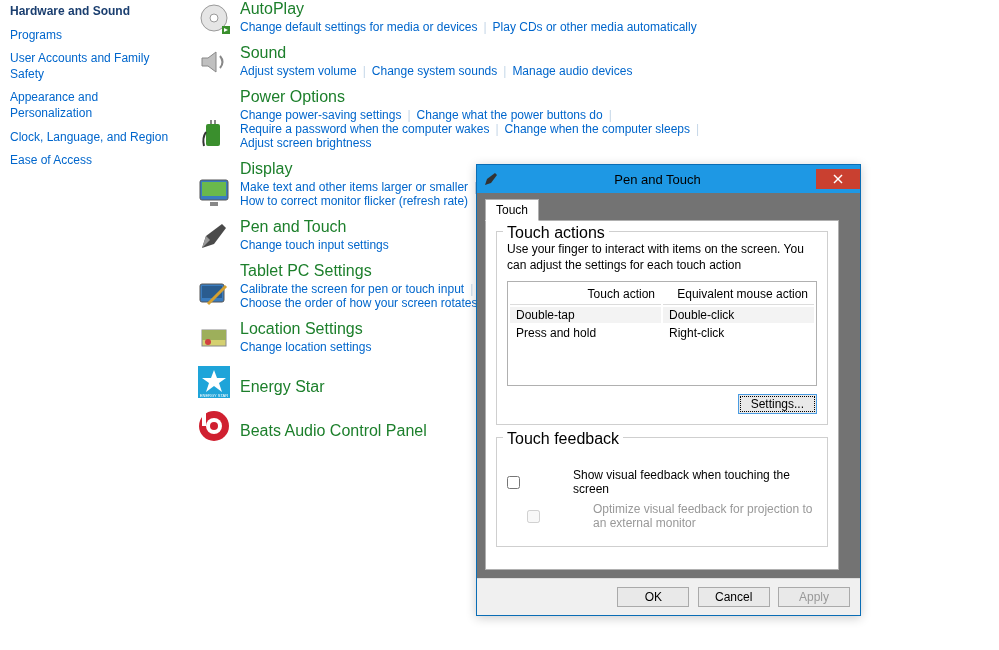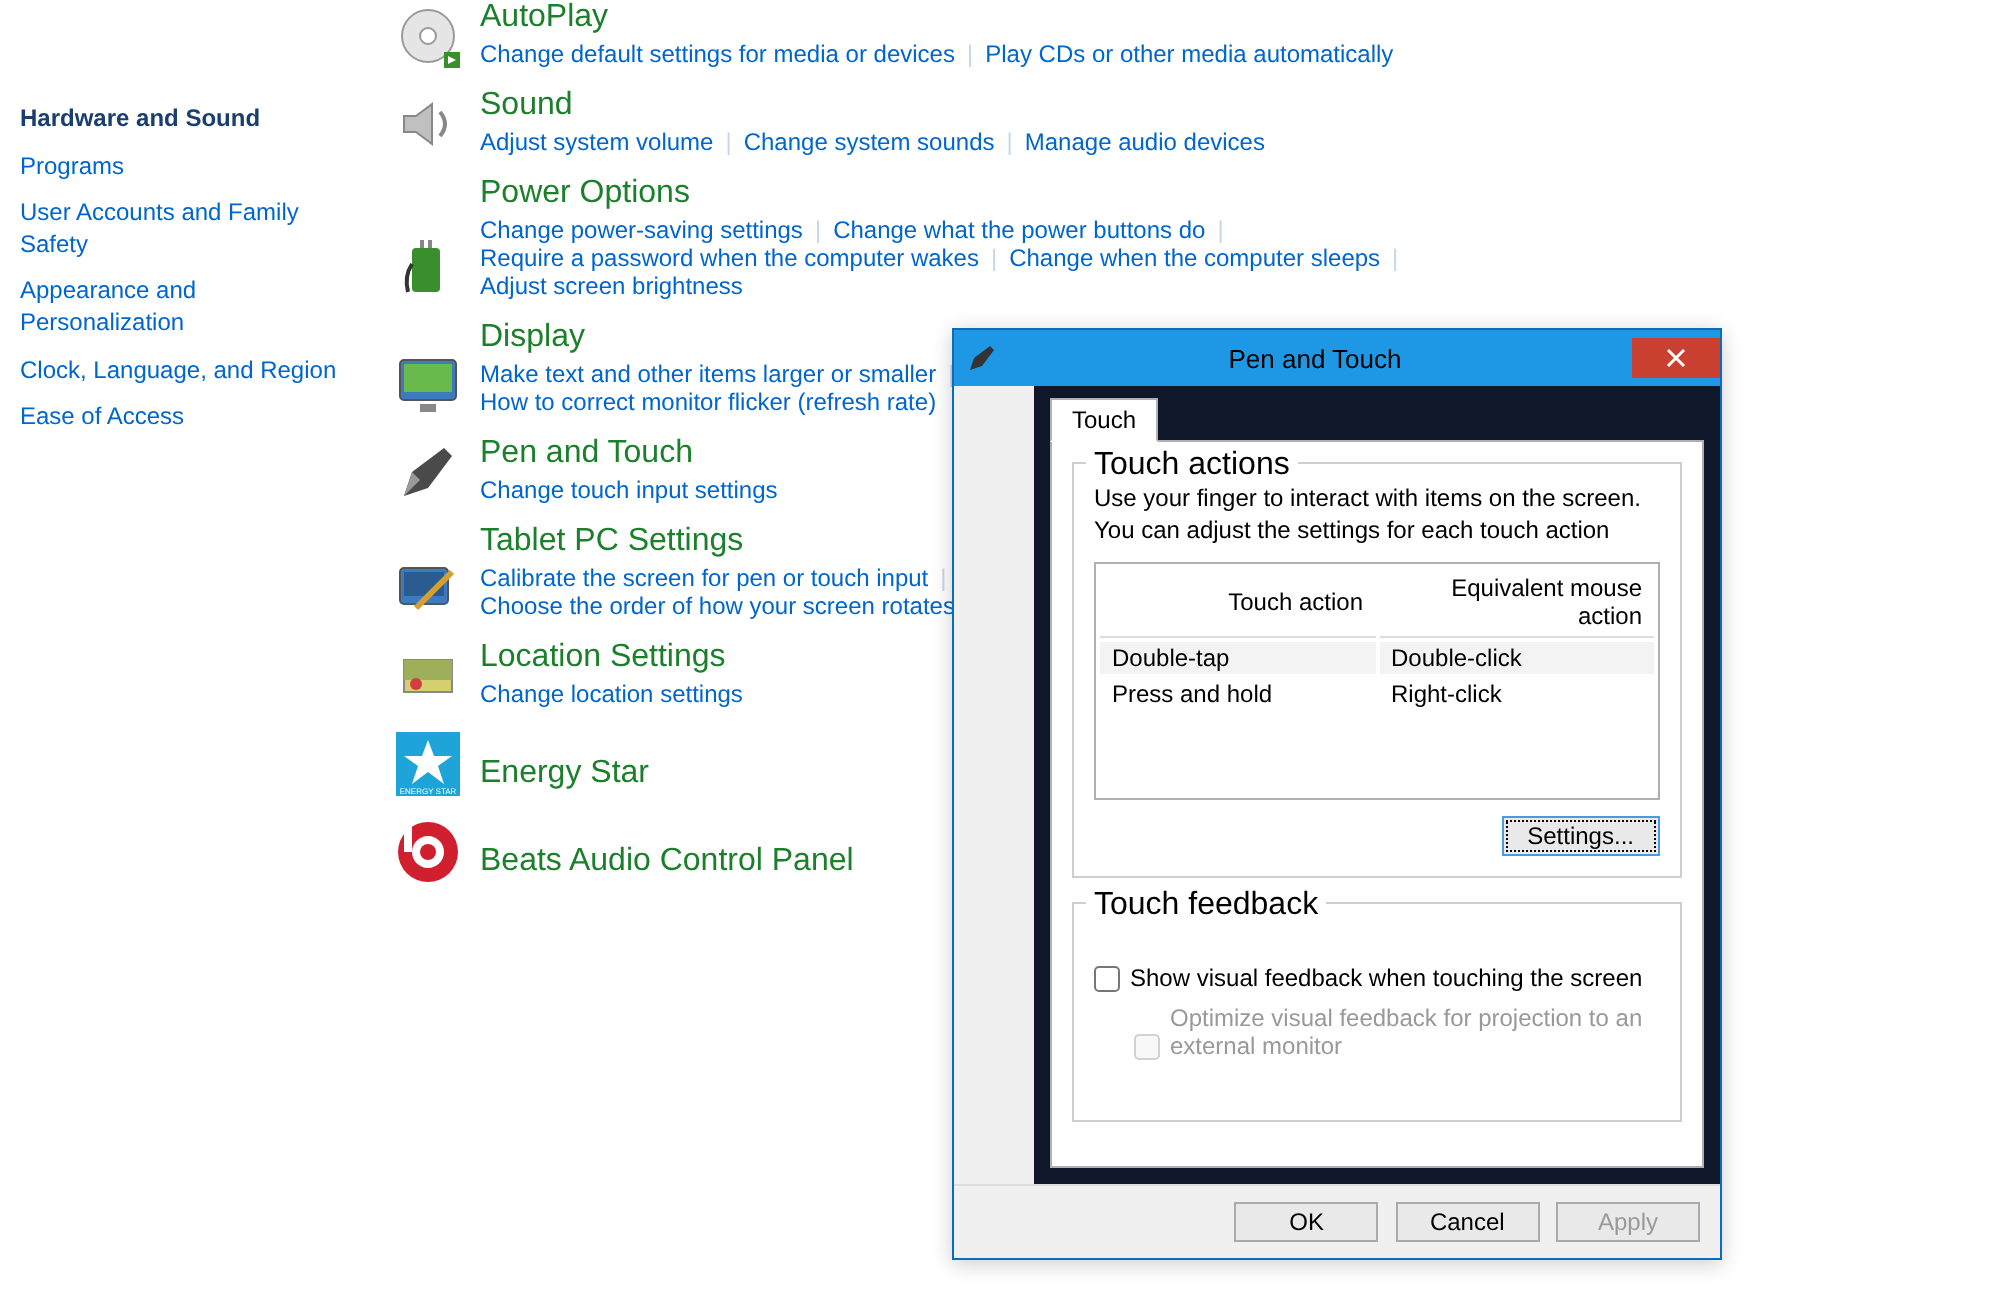--- a/index.html
+++ b/index.html
@@ -24,21 +24,20 @@
     display: block;
     color: #0066cc;
     text-decoration: none;
     padding: 4px 0;
     font-size: 12px;
     line-height: 1.3;
   }
   .sidebar a.current {
     color: #1a3e6f;
     font-weight: bold;
-    margin-top: 48px;
   }
   .content {
     position: absolute;
     left: 198px;
     top: 0;
     width: 770px;
   }
   .cat {
     display: flex;
     align-items: flex-end;
@@ -107,23 +106,22 @@
     background: #c94030;
     color: #fff;
     display: flex;
     align-items: center;
     justify-content: center;
     font-size: 12px;
     margin-right: 0;
     cursor: pointer;
   }
   .dialog-body {
-    background: #0f172a;
-    padding: 6px 8px 8px 8px;
-    margin-left: 40px;
+    background: #737373;
+    padding: 6px 21px 8px 8px;
   }
   .tabctrl {
     position: relative;
   }
   .tab {
     display: inline-block;
     background: #fff;
     border: 1px solid #b0b0b0;
     border-bottom: 1px solid #fff;
     padding: 3px 10px;
@@ -192,23 +190,24 @@
   .btn:disabled {
     color: #999;
     cursor: default;
   }
   .settings-row {
     text-align: right;
     margin-top: 8px;
   }
   .chk-row {
     display: flex;
-    align-items: flex-end;
+    align-items: center;
     margin: 6px 0;
     font-size: 12px;
+    gap: 48px;
   }
   .chk-row input { margin: 1px 5px 0 0; }
   .chk-row.indent { margin-left: 20px; color: #999; }
   .dialog-buttons {
     background: #f0f0f0;
     padding: 8px 10px;
     text-align: right;
     border-top: 1px solid #ddd;
   }
   .dialog-buttons .btn { margin-left: 5px; }

